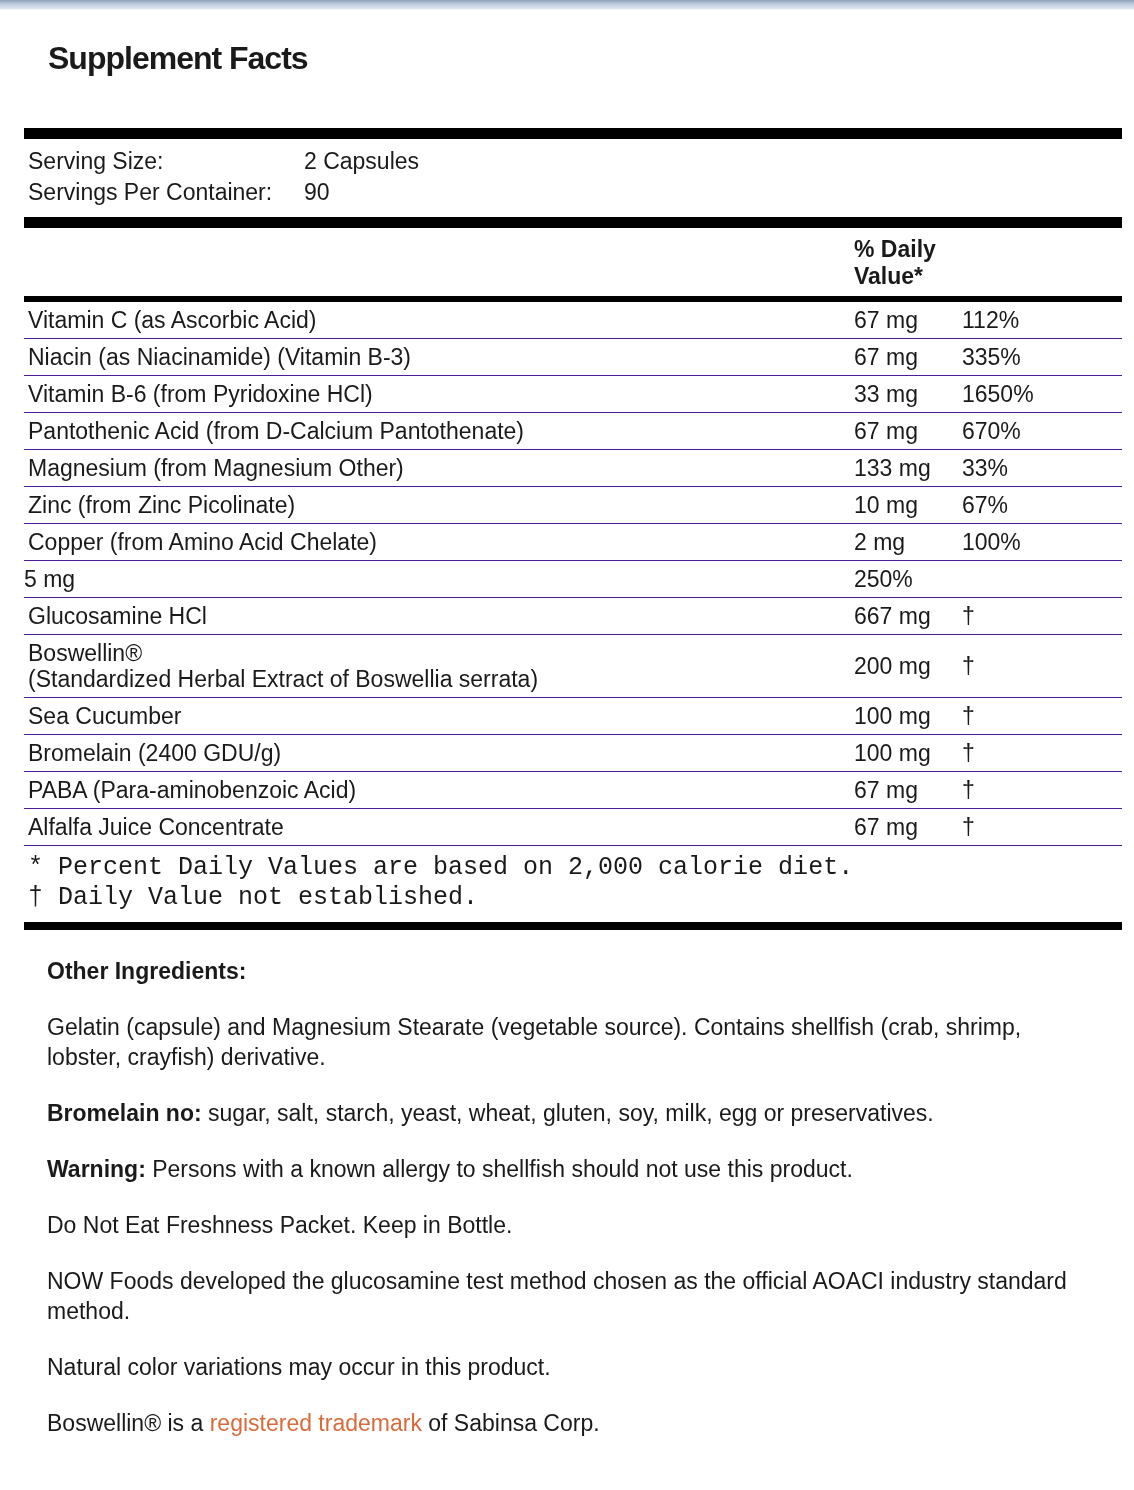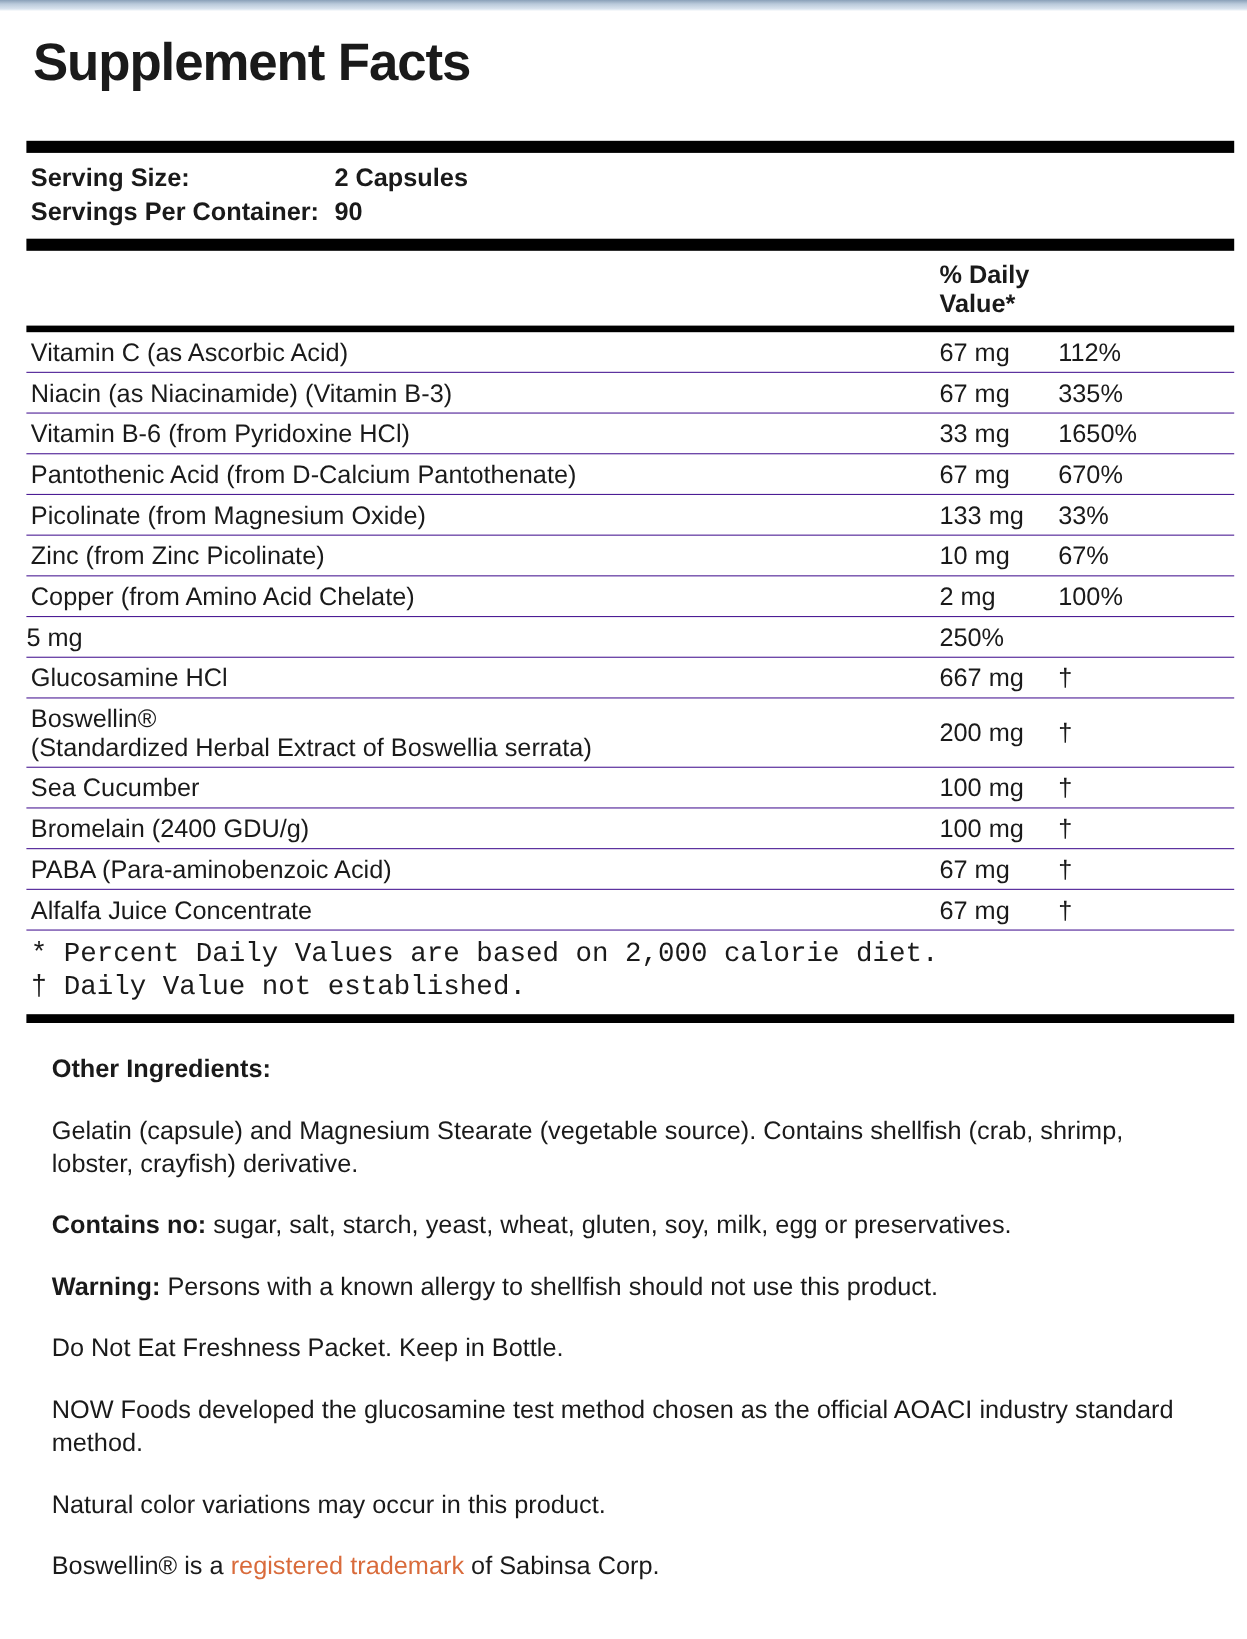--- a/index.html
+++ b/index.html
@@ -7,31 +7,31 @@
     width:1134px;height:1490px;overflow:hidden;background:#ffffff;
     font-family:"Liberation Sans","DejaVu Sans",sans-serif;color:#1a1a1a;
     -webkit-font-smoothing:antialiased;
   }
   .topband{
     height:9px;
     background:linear-gradient(180deg,#8aa0b8 0%,#b9c9da 40%,#dfe8f2 100%);
     border-bottom:1px solid #f4f7fa;
   }
   .page-title{
-    margin:22px 0 0 30px;
-    font-size:48px;line-height:52px;font-weight:bold;letter-spacing:-1px;
+    margin:22px 0 0 48px;
+    font-size:32px;line-height:52px;font-weight:bold;letter-spacing:-1px;
   }
   .label{margin:0 12px 0 24px;} 
   .bar{background:#000;}
   .bar-thick{height:11px;}
   .bar-med{height:6px;}
   .bar-bottom{height:8px;}
   .bar-title-gap{margin-top:44px;}
 
-  .serving{padding:7px 0 9px 4px;font-weight:bold;font-size:23px;}
+  .serving{padding:7px 0 9px 4px;font-weight:normal;font-size:23px;}
   .serving-row{position:relative;line-height:31px;}
   .serving-value{position:absolute;left:276px;top:0;}
 
   .grid{display:grid;grid-template-columns:1fr 108px 160px;align-items:center;}
   .cell-name{padding-left:4px;}
   .thead{font-weight:bold;font-size:23px;padding:8px 0 6px 0;}
   .amount-head{white-space:pre-line;line-height:29px;}
   .row{
     font-size:23px;line-height:26px;
     padding:5px 0 5px 0;
@@ -90,21 +90,21 @@
     <div class="cell-name">Vitamin B-6 (from Pyridoxine HCl)</div>
     <div>33 mg</div>
     <div>1650%</div>
   </div>
   <div class="grid row">
     <div class="cell-name">Pantothenic Acid (from D-Calcium Pantothenate)</div>
     <div>67 mg</div>
     <div>670%</div>
   </div>
   <div class="grid row">
-    <div class="cell-name">Picolinate (from Magnesium Oxide)</div>
+    <div class="cell-name">Magnesium (from Magnesium Other)</div>
     <div>133 mg</div>
     <div>33%</div>
   </div>
   <div class="grid row">
     <div class="cell-name">Zinc (from Zinc Picolinate)</div>
     <div>10 mg</div>
     <div>67%</div>
   </div>
   <div class="grid row">
     <div class="cell-name">Copper (from Amino Acid Chelate)</div>
@@ -156,21 +156,21 @@
 
   <div class="bar bar-bottom"></div>
 </div>
 
 <div class="body-copy">
   <p>
     <span class="b">Other Ingredients:</span>
   </p>
   <p>Gelatin (capsule) and Magnesium Stearate (vegetable source). Contains shellfish (crab, shrimp, lobster, crayfish) derivative.</p>
   <p>
-    <span class="b">Contains no:</span><span> sugar, salt, starch, yeast, wheat, gluten, soy, milk, egg or preservatives.</span>
+    <span class="b">Bromelain no:</span><span> sugar, salt, starch, yeast, wheat, gluten, soy, milk, egg or preservatives.</span>
   </p>
   <p>
     <span class="b">Warning:</span><span> Persons with a known allergy to shellfish should not use this product.</span>
   </p>
   <p>Do Not Eat Freshness Packet. Keep in Bottle.</p>
   <p>NOW Foods developed the glucosamine test method chosen as the official AOACI industry standard method.</p>
   <p>Natural color variations may occur in this product.</p>
   <p>
     <span>Boswellin® is a </span><span class="link" style="color: rgb(217, 107, 59);">registered trademark</span><span> of Sabinsa Corp.</span>
   </p>

